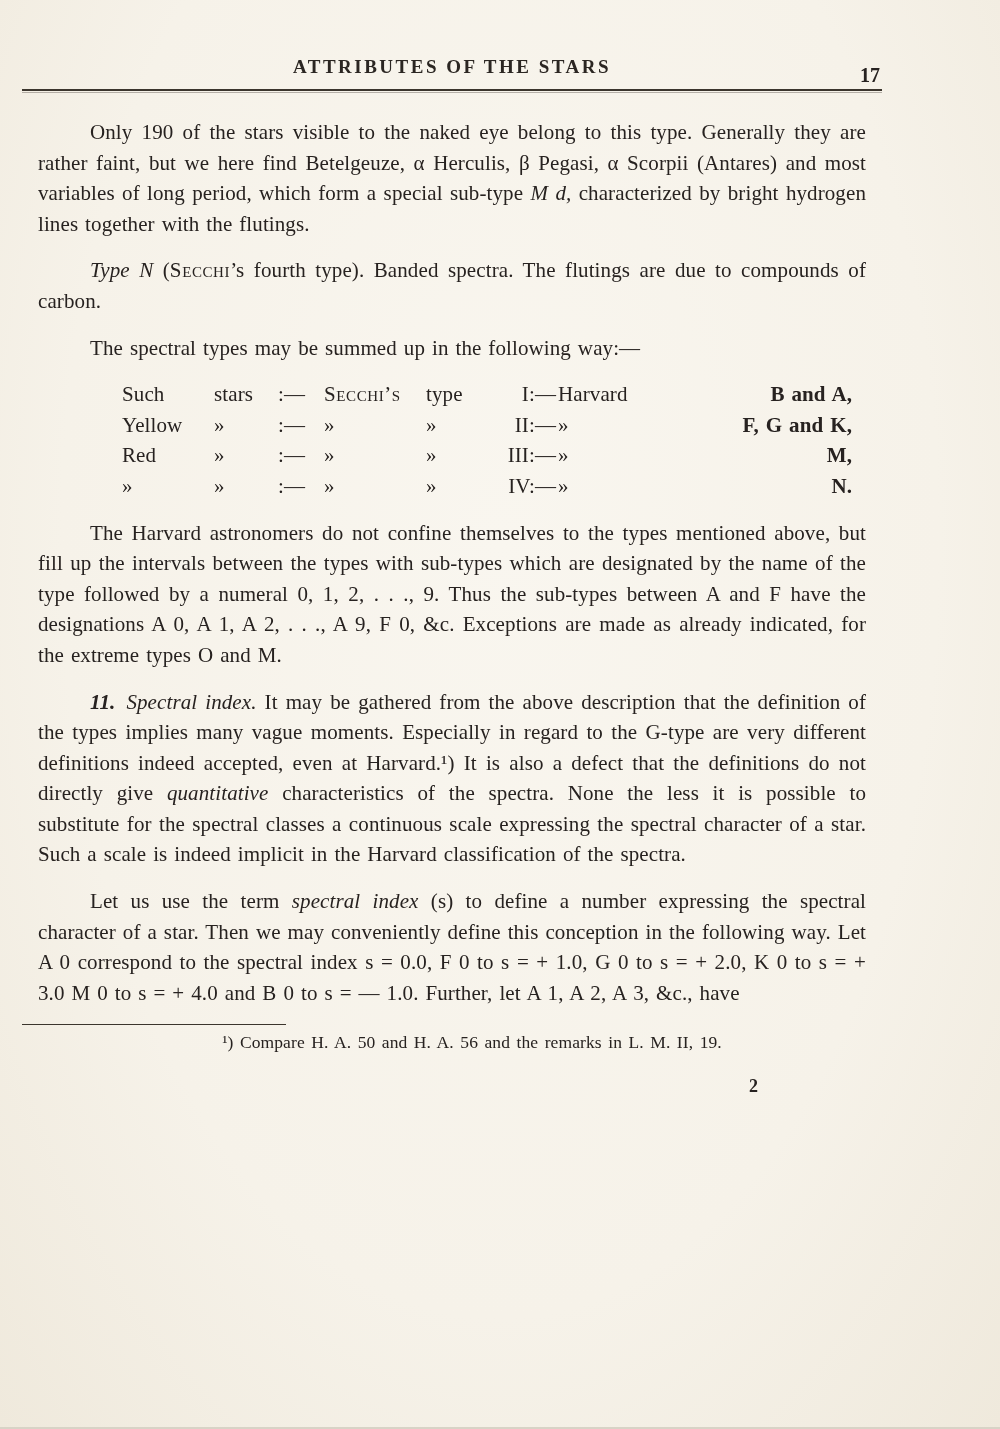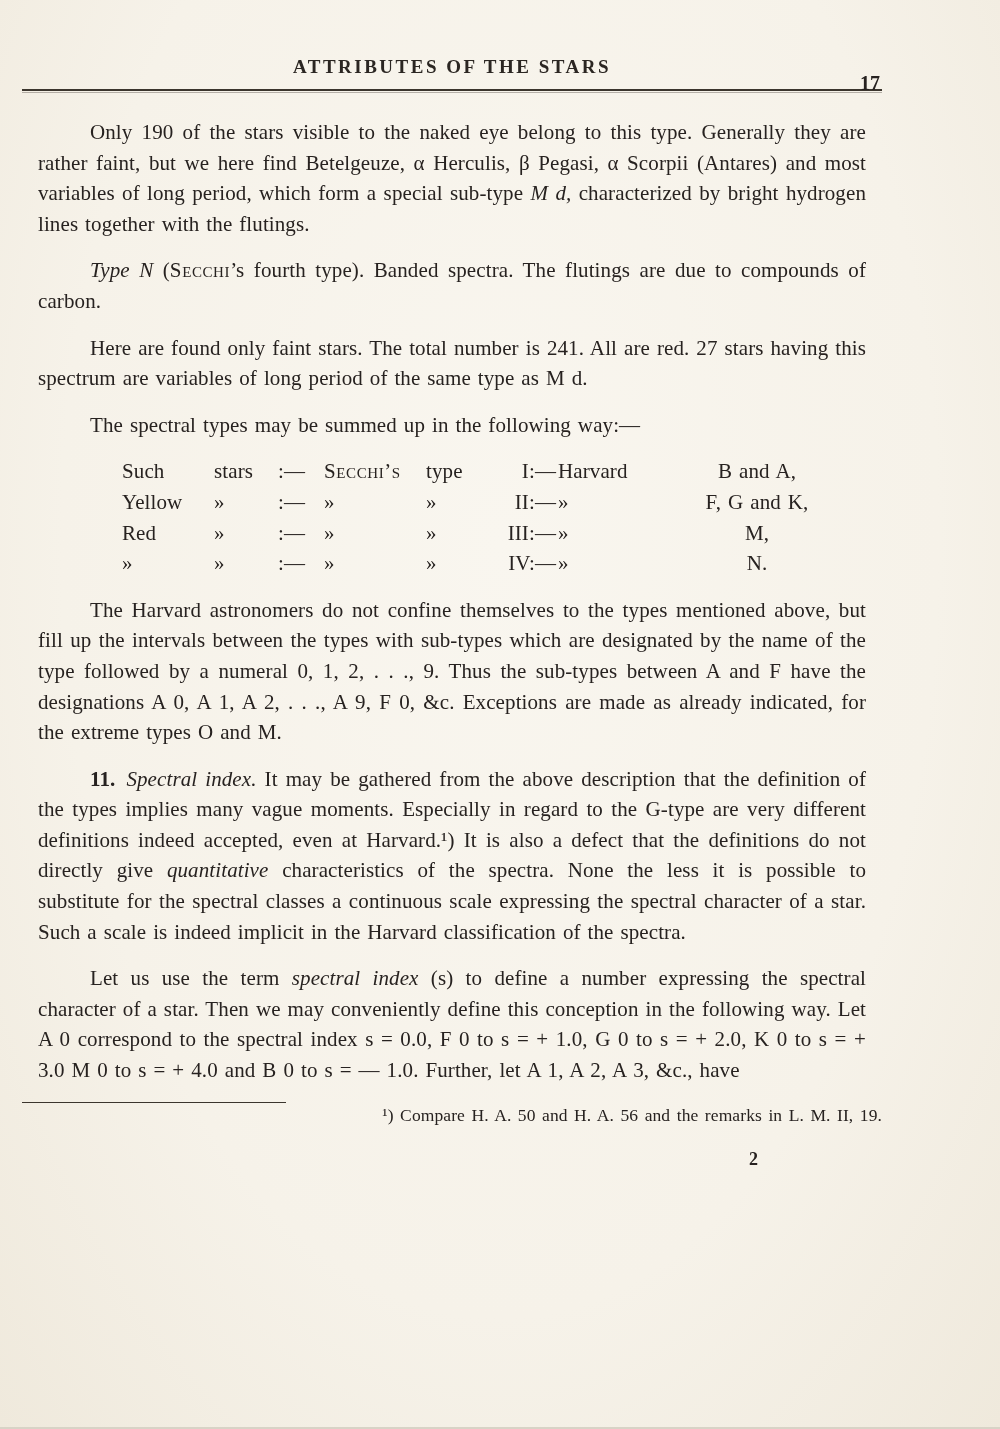--- a/index.html
+++ b/index.html
@@ -20,21 +20,21 @@
   .page-header { position: relative; text-align: center; height: 28px; }
   .running-title {
     display: inline-block;
     font-size: 19px;
     font-weight: 700;
     letter-spacing: 2.5px;
     color: #2b2622;
   }
   .page-number {
     position: absolute;
-    right: 2px; top: 16px;
+    right: 2px; top: 8px;
     font-size: 20px;
     font-weight: 700;
   }
   .header-rule {
     border-top: 2px solid #3b352d;
     border-bottom: 1px solid rgba(59,53,45,.35);
     height: 4px;
     margin-top: 5px;
     margin-bottom: 24px;
   }
@@ -43,43 +43,44 @@
     font-size: 21px;
     line-height: 30.6px;
     text-align: justify;
     word-spacing: 1.6px;
     letter-spacing: 0.1px;
   }
   .para { margin: 16px; text-indent: 52px; }
   .para.section { margin-top: 13px; }
   em { font-style: italic; }
   .sc { font-variant: small-caps; letter-spacing: 0.6px; font-family: Liberation Serif, serif; }
-  .sec-num { font-weight: 700; margin-right: 11px; }
+  .sec-num { font-weight: 700; margin-right: 11px; font-style: italic; }
 
   .summary-table { margin-left: 100px; margin-right: 30px; }
   .sum-row {
     display: grid;
     grid-template-columns: 92px 64px 46px 102px 64px 68px 98px auto;
     line-height: 30.6px;
   }
   .sum-row .c { white-space: nowrap; }
   .sum-row .c2, .sum-row .c4, .sum-row .c5, .sum-row .c7 { text-align: left; }
   .sum-row .c3 { text-align: left; }
   .sum-row .c6 { text-align: right; padding-right: 2px; }
-  .sum-row .c8 { text-align: center; padding-left: 6px; }
+  .sum-row .c8 { text-align: right; padding-left: 6px; font-weight: bold; }
 
   .footnote-rule {
     width: 264px;
     border-top: 1.5px solid #3b352d;
     margin-top: 15px;
   }
   .footnote {
     font-size: 17.5px;
     line-height: 25px;
-    text-align: right;
+    margin-top: 5px;
+    text-align: center;
     text-indent: 40px;
     word-spacing: 2px;
   }
   .signature {
     margin-top: 16px;
     text-align: right;
     padding-right: 124px;
     font-size: 18px;
     font-weight: 600;
   }
@@ -95,21 +96,20 @@
   </header>
   <div class="header-rule"></div>
 
   <main class="text-block">
 
     <p class="para"><span>Only 190 of the stars visible to the naked eye belong to this type. Generally they are rather faint, but we here find Betelgeuze, α Herculis, β Pegasi, α Scorpii (Antares) and most variables of long period, which form a special sub-type </span><em>M d,</em><span> characterized by bright hydrogen lines together with the flutings.</span></p>
 
 
     <p class="para"><em>Type N</em><span> (</span><span class="sc">Secchi</span><span>’s fourth type). Banded spectra. The flutings are due to compounds of carbon.</span></p>
 
-    <p class="para">Here are found only faint stars. The total number is 241. All are red. 27 stars having this spectrum are variables of long period of the same type as M d.</p>
 
     <p class="para">The spectral types may be summed up in the following way:—</p>
 
     <div class="summary-table">
       <div class="sum-row">
           <span class="c c1">Such</span>
           <span class="c c2">stars</span>
           <span class="c c3">:—</span>
           <span class="c c4 sc">Secchi’s</span>
           <span class="c c5">type</span>

